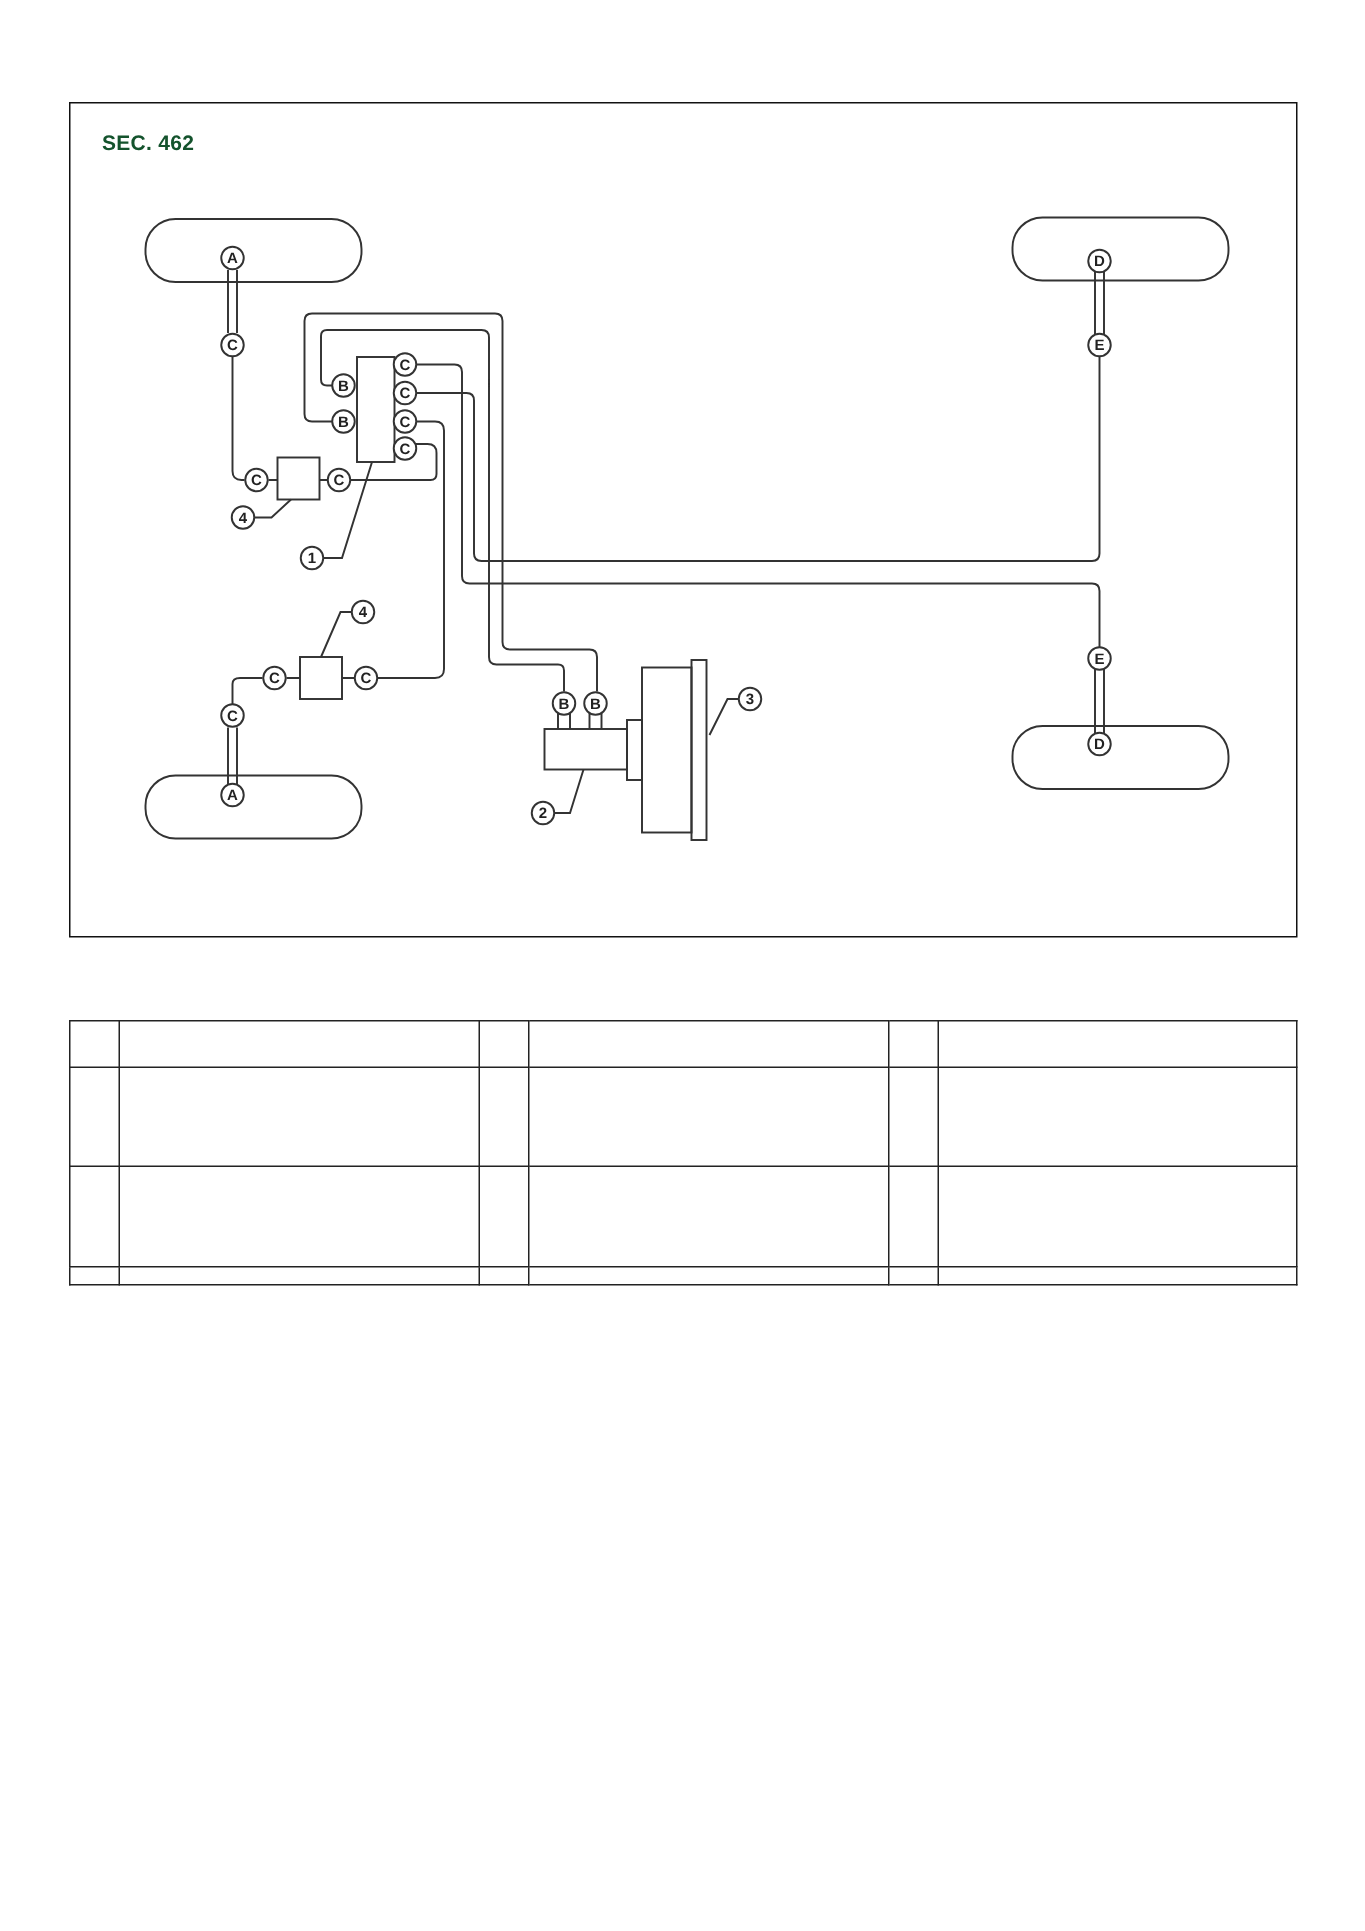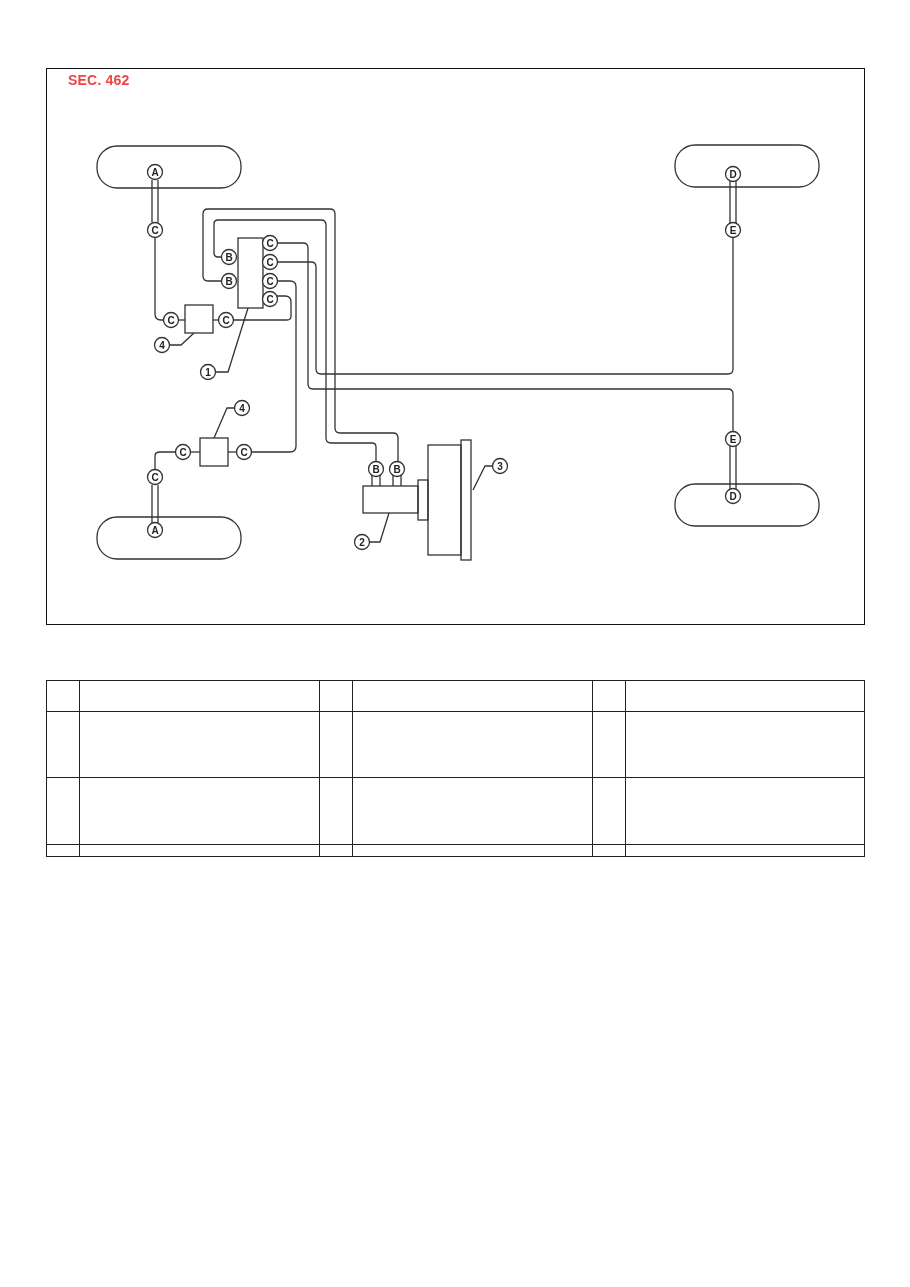--- a/index.html
+++ b/index.html
@@ -1,18 +1,18 @@
 <!DOCTYPE html>
 <html><head>
 <meta charset="utf-8">
 <style>
   html, body { margin:0; padding:0; background:#ffffff; }
   body { width:910px; height:1287px; position:relative; overflow:hidden; font-family:"Liberation Sans", sans-serif; }
   #frame { position:absolute; left:46px; top:68px; width:819px; height:557px; border:1.5px solid #111; box-sizing:border-box; }
-  #sec-title { position:absolute; left:68px; top:72px; font-weight:bold; font-size:14px; color:#ef4444; letter-spacing:0.2px; }
+  #sec-title { position:absolute; left:68px; top:87px; font-weight:bold; font-size:14px; color:#14532d; letter-spacing:0.2px; }
   #diagram { position:absolute; left:0; top:0; }
   svg text { font-family:"Liberation Sans", sans-serif; font-weight:bold; font-size:10px; fill:#222; }
   #legend-table { position:absolute; left:46px; top:680px; border-collapse:collapse; }
   #legend-table td { border:1.5px solid #222; padding:0; }
 </style>
 </head>
 <body>
 
 <div id="frame"></div>
 <div id="sec-title">SEC. 462</div>

